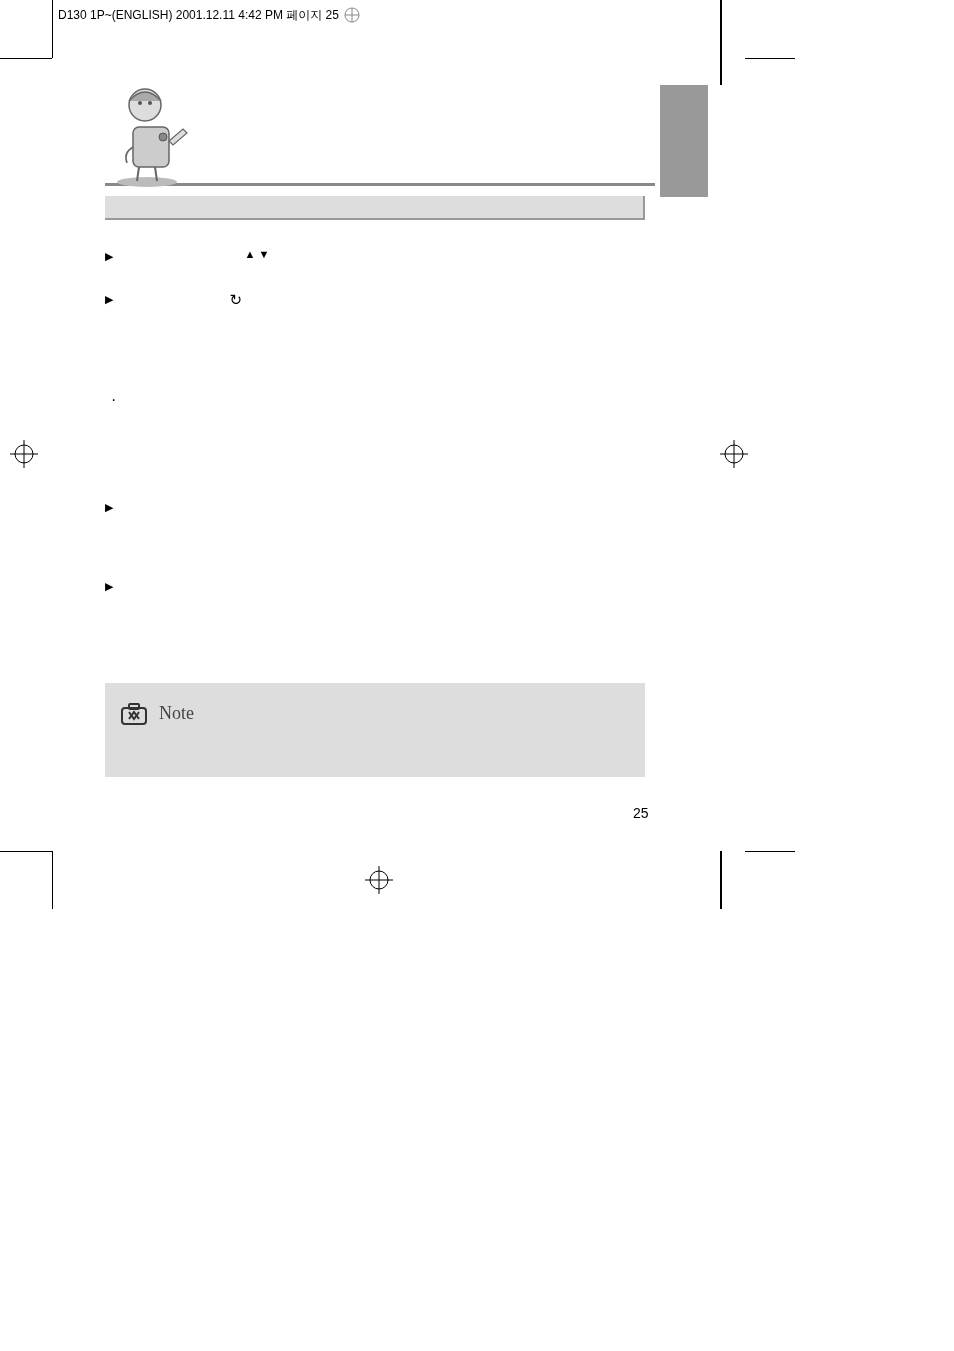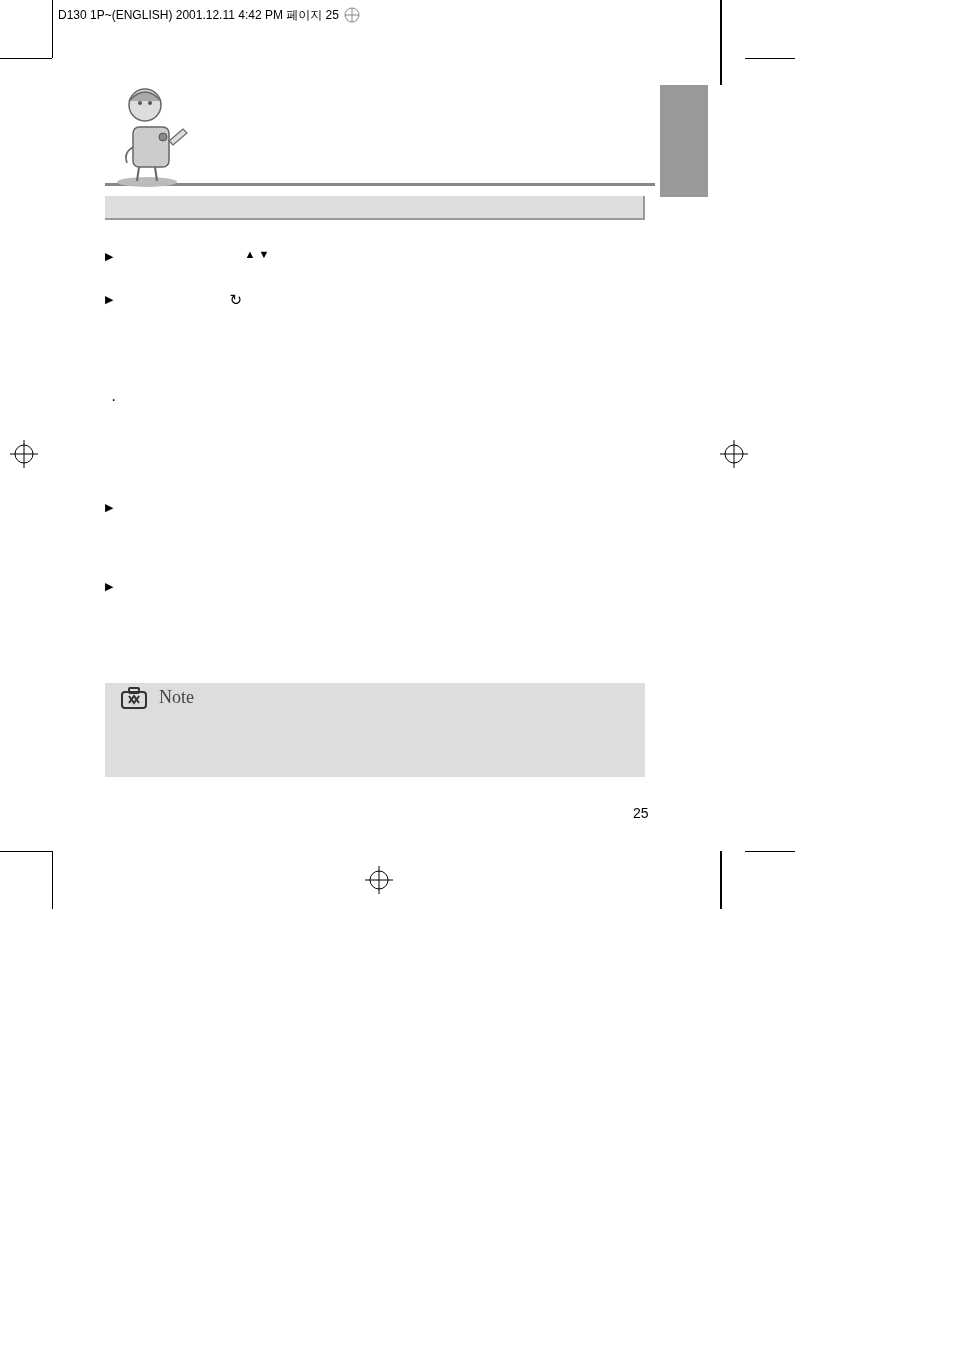--- a/index.html
+++ b/index.html
@@ -85,21 +85,21 @@
     .updown { display: inline-block; font-size: 11px; }
     .rotate-icon { display: inline-block; font-size: 15px; }
 
     .middot-block { margin-top: 82px; margin-left: 6px; font-size: 16px; color: #000; }
 
     .note-box {
       margin-top: 270px;
       width: 540px;
       height: 94px;
       background: #ddd;
-      padding: 4px 16px;
+      padding: 20px 16px;
       display: flex;
       align-items: flex-start;
       gap: 12px;
     }
     .note-icon { width: 26px; height: 22px; }
     .note-label { font-size: 18px; color: #444; font-family: Georgia, serif; }
 
     .page-number {
       position: absolute;
       top: 805px;

